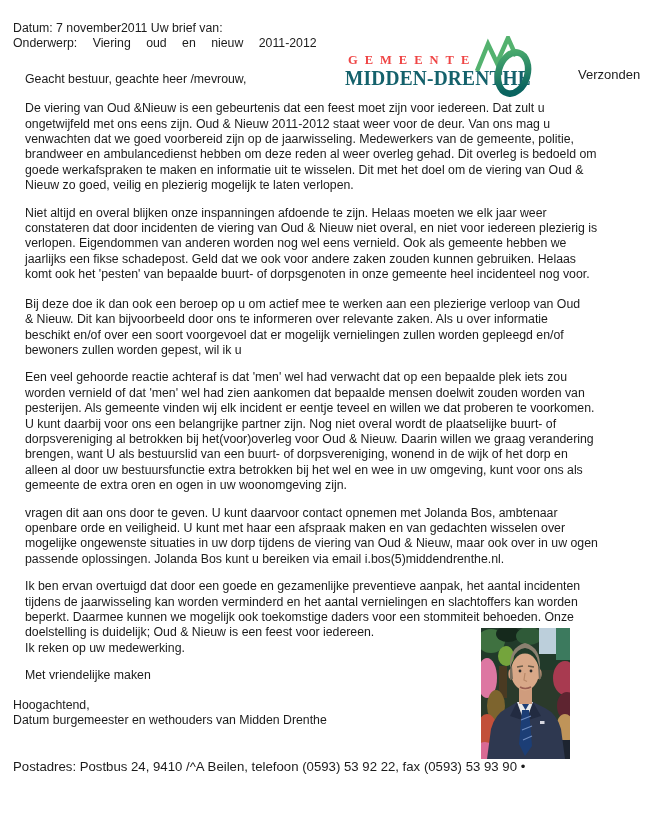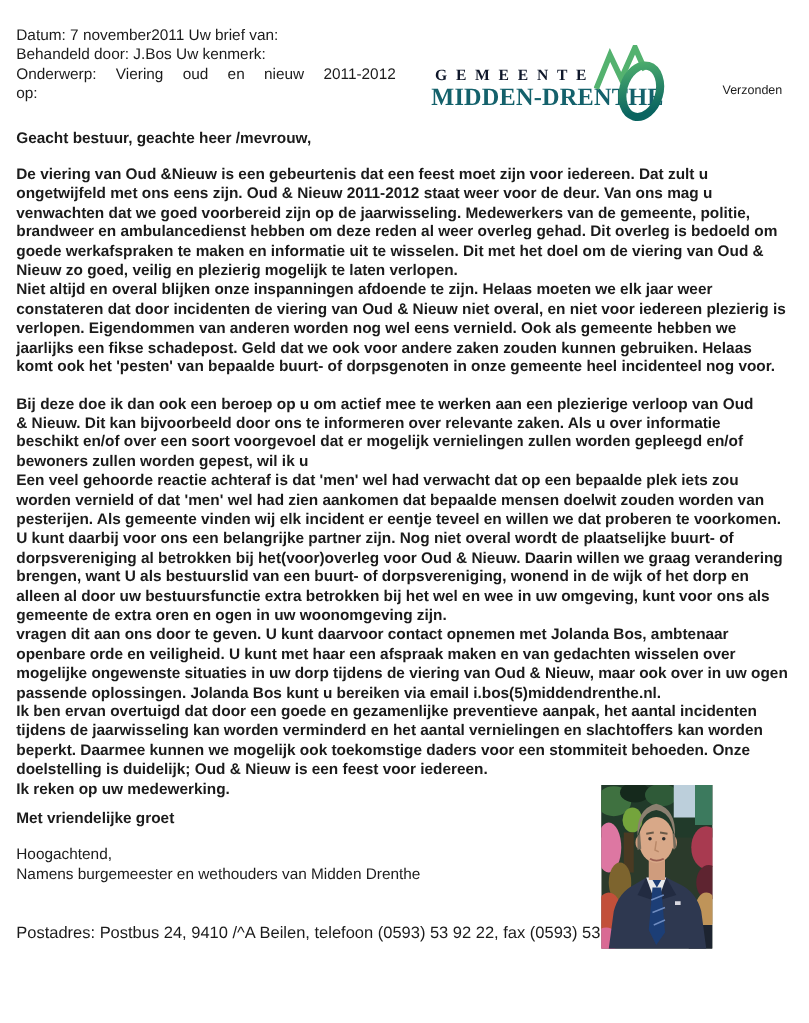--- a/index.html
+++ b/index.html
@@ -5,61 +5,59 @@
   html,body { margin:0; padding:0; background:#ffffff; }
   .page {
     position:relative; width:647px; height:818px; background:#ffffff;
     font-family:"Liberation Sans","DejaVu Sans",sans-serif;
     color:#1b1b1b; overflow:hidden;border-radius:27px;
   }
   .content { position:absolute; left:13px; top:21px; width:628px;
     font-size:12.3px; line-height:15.4px; }
   .hline { white-space:pre; }
   .subject-line { word-spacing:12px; }
-  .para { margin:0; white-space:pre-line;font-weight:bold; }
+  .para { margin:12px; white-space:pre-line; }
   .salutation   { margin-top:20px; }
   .block-1      { margin-top:14px; }
   .block-2      { margin-top:14px; }
   .closing      { margin-top:8px; }
   .signoff      { margin-top:14px; }
   .sig-name     { margin-top:12px; }
   .footer       { margin-top:31px; font-size:13.2px; line-height:16.4px; }
 
   
   .logo { position:absolute; left:345px; top:36px; width:196px; height:62px; }
   .logo-gemeente {
     position:absolute; left:3px; top:17px;
     font-family:"Liberation Serif","DejaVu Serif",serif; font-weight:bold;
-    font-size:12.5px; letter-spacing:7px; color:#0f172a; white-space:nowrap;
+    font-size:12.5px; letter-spacing:7px; color:#ef4444; white-space:nowrap;
   }
   .logo-name {
     position:absolute; left:0px; top:31px;
     font-family:"Liberation Serif","DejaVu Serif",serif; font-weight:bold;
     font-size:20px; letter-spacing:0.2px; color:#14616b; white-space:nowrap;
     transform:scaleX(0.97); transform-origin:left;
   }
   .logo-mark { position:absolute; left:130px; top:0px; }
 
-  .verzonden { position:absolute; left:578px; top:67px; font-size:10px; }
+  .verzonden { position:absolute; left:578px; top:67px; font-size:13px; }
 
   
   .portrait { position:absolute; left:481px; top:628px; width:89px; height:131px; }
   .portrait svg { display:block; }
 </style>
 </head>
 <body>
 
 <div class="page">
 
   <div class="content">
 
     <div class="hline">Datum: 7 november2011 Uw brief van:</div>
-    <div class="hline">Behandeld door: J.Bos Uw kenmerk:</div>
     <div class="hline subject-line">Onderwerp: Viering oud en nieuw 2011-2012</div>
-    <div class="hline">op:</div>
 
     <p class="para salutation">Geacht bestuur, geachte heer /mevrouw,</p>
 
     <div class="block-1">
       <p class="para">De viering van Oud &amp;Nieuw is een gebeurtenis dat een feest moet zijn voor iedereen. Dat zult u
 ongetwijfeld met ons eens zijn. Oud &amp; Nieuw 2011-2012 staat weer voor de deur. Van ons mag u
 venwachten dat we goed voorbereid zijn op de jaarwisseling. Medewerkers van de gemeente, politie,
 brandweer en ambulancedienst hebben om deze reden al weer overleg gehad. Dit overleg is bedoeld om
 goede werkafspraken te maken en informatie uit te wisselen. Dit met het doel om de viering van Oud &amp;
 Nieuw zo goed, veilig en plezierig mogelijk te laten verlopen.</p>
@@ -87,25 +85,25 @@
 openbare orde en veiligheid. U kunt met haar een afspraak maken en van gedachten wisselen over
 mogelijke ongewenste situaties in uw dorp tijdens de viering van Oud &amp; Nieuw, maar ook over in uw ogen
 passende oplossingen. Jolanda Bos kunt u bereiken via email i.bos(5)middendrenthe.nl.</p>
       <p class="para">Ik ben ervan overtuigd dat door een goede en gezamenlijke preventieve aanpak, het aantal incidenten
 tijdens de jaarwisseling kan worden verminderd en het aantal vernielingen en slachtoffers kan worden
 beperkt. Daarmee kunnen we mogelijk ook toekomstige daders voor een stommiteit behoeden. Onze
 doelstelling is duidelijk; Oud &amp; Nieuw is een feest voor iedereen.
 Ik reken op uw medewerking.</p>
     </div>
 
-    <p class="para closing">Met vriendelijke groet</p>
+    <p class="para closing">Met vriendelijke maken</p>
 
     <div class="signoff">
       <div>Hoogachtend,</div>
-      <div>Namens burgemeester en wethouders van Midden Drenthe</div>
+      <div>Datum burgemeester en wethouders van Midden Drenthe</div>
     </div>
 
 
     <div class="footer">
       <div>Postadres: Postbus 24, 9410 /^A Beilen, telefoon (0593) 53 92 22, fax (0593) 53 93 90 •</div>
     </div>
 
   </div>
 
   <div class="logo">

